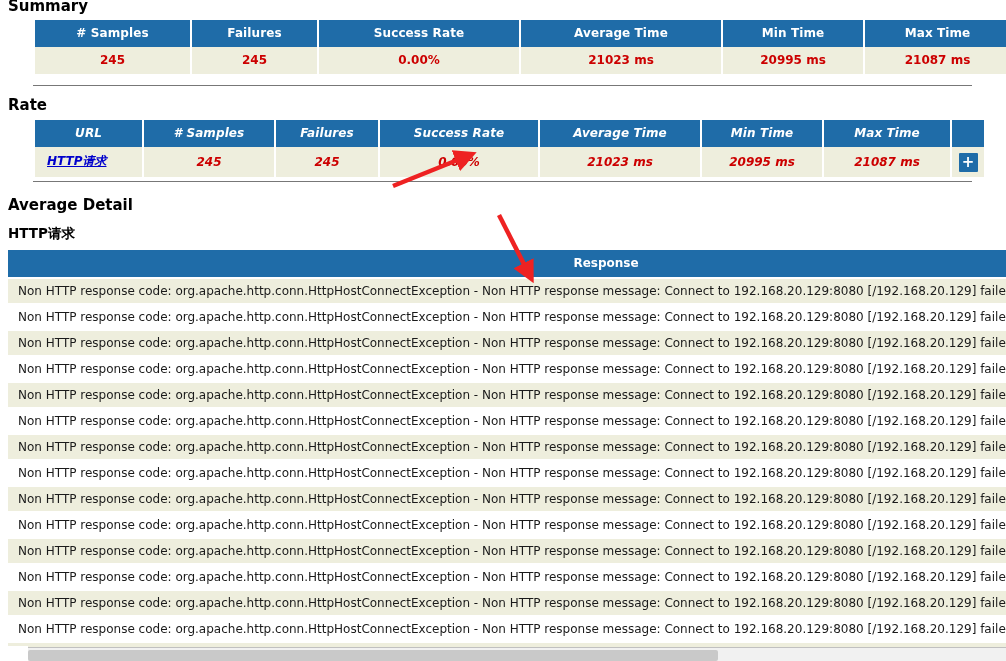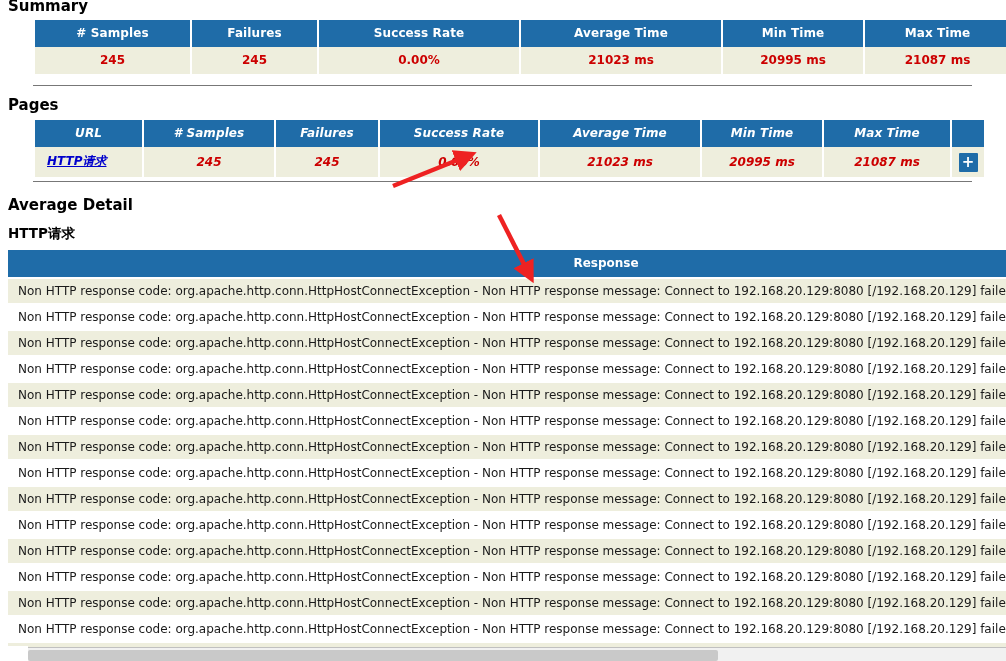--- a/index.html
+++ b/index.html
@@ -212,21 +212,21 @@
             <td>21087 ms</td>
           </tr>
         </tbody>
       </table>
     </div>
   </div>
 
   <div class="hr-rule" style="left:33px; top:85px; width:939px;"></div>
 
   <div id="pages-block">
-    <h2 class="section-title" id="pages-title">Pages</h2>
+    <h2 class="section-title" id="pages-title">Rate</h2>
 
     <div id="pages-table-wrap">
       <table class="jm" id="pages-table">
         <colgroup>
           <col style="width:107px">
             <col style="width:130px">
             <col style="width:102px">
           <col style="width:158px">
             <col style="width:160px">
             <col style="width:120px">

